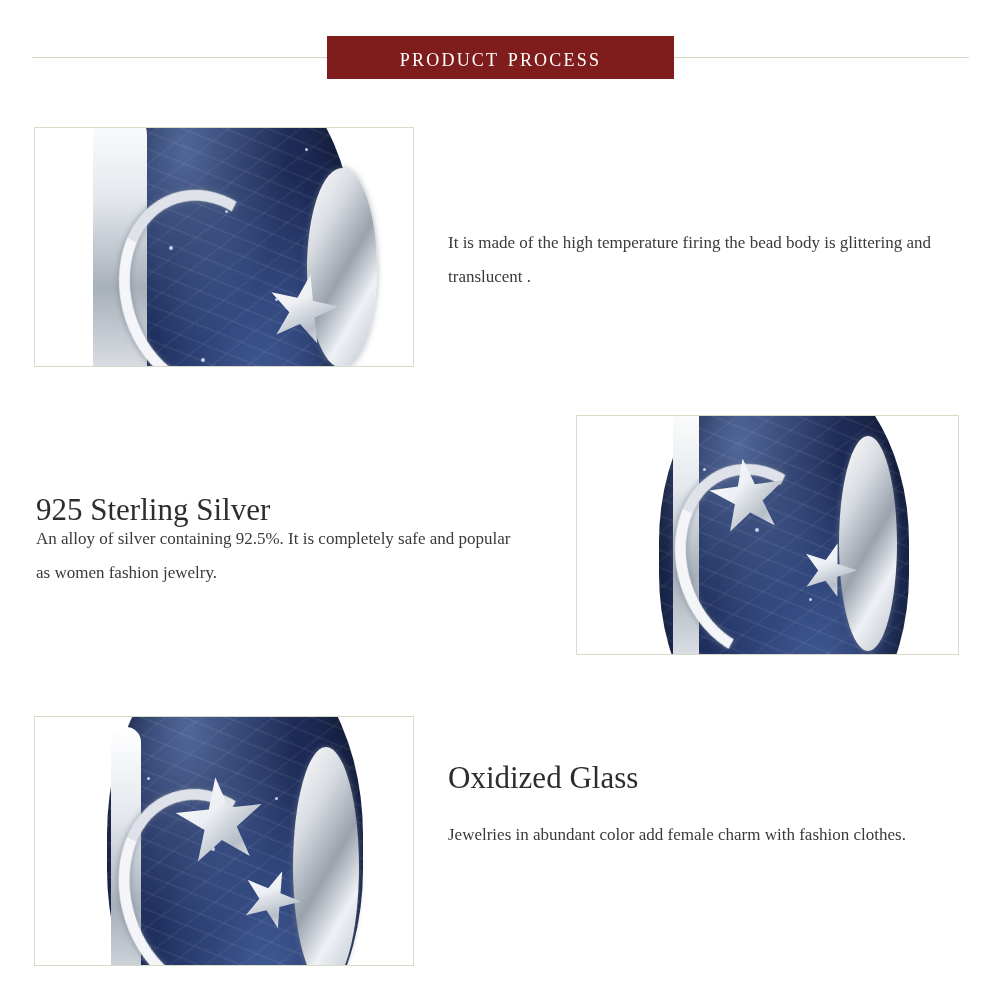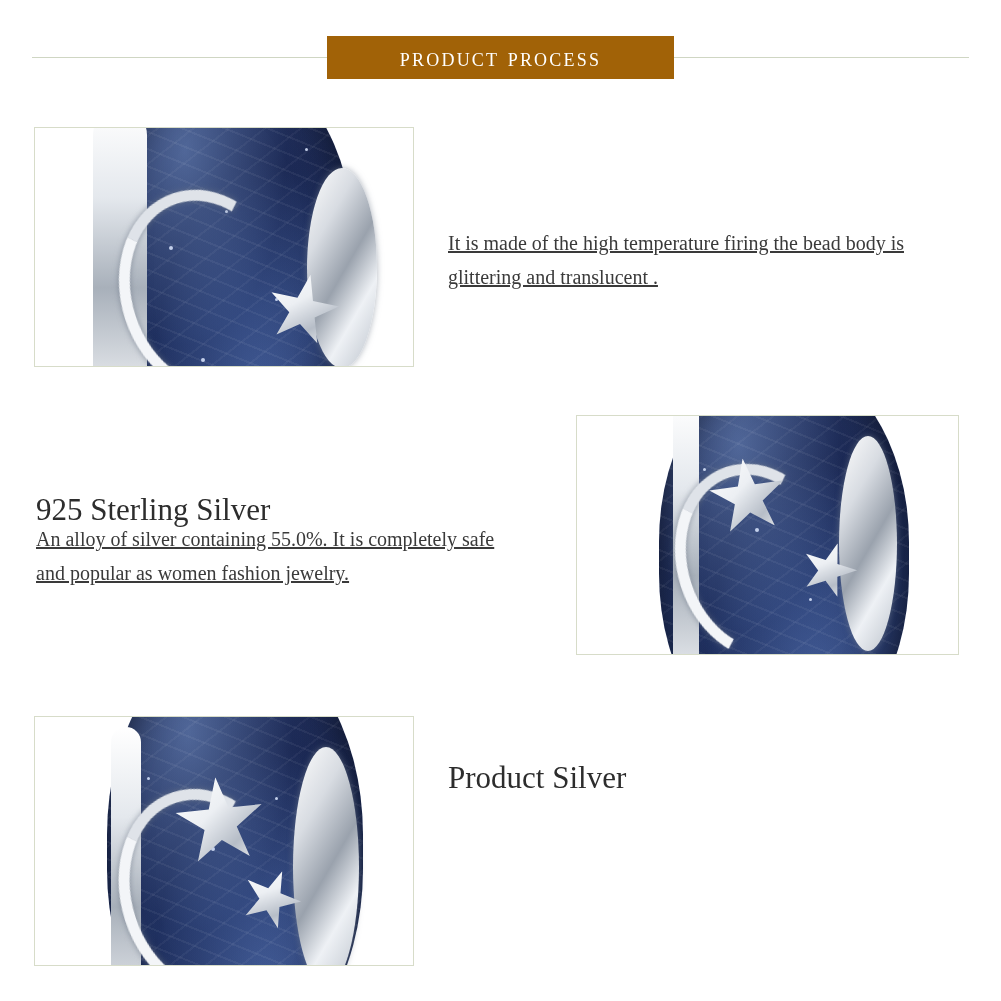--- a/index.html
+++ b/index.html
@@ -35,21 +35,21 @@
     width: 937px;
     height: 1px;
     background: #cfd6c3;
   }
   .banner-chip {
     position: absolute;
     left: 327px;
     top: 0px;
     width: 347px;
     height: 43px;
-    background: #a16207;
+    background: #7f1d1d;
     display: flex;
     align-items: center;
     justify-content: center;
   }
   .banner-chip span {
     color: #ffffff;
     font-family: "Liberation Serif", serif;
     font-size: 25px;
     letter-spacing: 2.2px;
     font-variant: small-caps;
@@ -126,23 +126,22 @@
     color: #2d2d2d;
     font-family: "Liberation Serif", serif;
     font-size: 31px;
     font-weight: normal;
     white-space: nowrap;
   }
   .txt-body {
     position: absolute;
     color: #3a3a3a;
     font-family: "Liberation Serif", serif;
-    font-size: 20px;
+    font-size: 17px;
     line-height: 34px;
-    text-decoration: underline;
   }
 </style>
 </head>
 <body>
 
 <div class="page">
 
   <div class="banner-wrap">
     <div class="banner-rule"></div>
     <div class="banner-chip">
@@ -168,21 +167,21 @@
 
       <div class="silver-vine" style="left:86px; top:60px; width:170px; height:210px;"></div>
 
       <div class="star" style="left:232px; top:146px; width:72px; height:72px; transform:rotate(12deg);"></div>
     </div>
   </div>
 
   <div class="txt-body" style="left:448px; top:226px; width:500px;">It is made of the high temperature firing the bead body is glittering and translucent .</div>
 
   <div class="txt-title" style="left:36px; top:492px;">925 Sterling Silver</div>
-  <div class="txt-body" style="left:36px; top:522px; width:490px;">An alloy of silver containing 55.0%. It is completely safe and popular as women fashion jewelry.</div>
+  <div class="txt-body" style="left:36px; top:522px; width:490px;">An alloy of silver containing 92.5%. It is completely safe and popular as women fashion jewelry.</div>
 
   <div class="photo" style="left:576px; top:415px; width:383px; height:240px;">
     <div class="inner">
       <div class="bead" style="left:82px; top:-58px; width:250px; height:400px;">
         <div class="facets"></div>
         <div class="sparkle" style="left:44px; top:110px; width:3px; height:3px;"></div>
         <div class="sparkle" style="left:96px; top:170px; width:4px; height:4px;"></div>
         <div class="sparkle" style="left:150px; top:240px; width:3px; height:3px;"></div>
         <div class="sparkle" style="left:190px; top:120px; width:3px; height:3px;"></div>
         <div class="sparkle" style="left:70px; top:280px; width:4px; height:4px;"></div>
@@ -206,15 +205,16 @@
 
       </div>
       <div class="silver-band" style="left:76px; top:10px; width:30px; height:300px; border-radius:18px;"></div>
       <div class="silver-ring" style="left:258px; top:30px; width:66px; height:240px; border-radius:50%;"></div>
       <div class="silver-vine" style="left:86px; top:70px; width:170px; height:215px;"></div>
       <div class="star" style="left:140px; top:60px; width:90px; height:90px; transform:rotate(-6deg);"></div>
       <div class="star" style="left:206px; top:152px; width:60px; height:60px; transform:rotate(22deg);"></div>
     </div>
   </div>
 
-  <div class="txt-title" style="left:448px; top:760px;">Product Silver</div>
+  <div class="txt-title" style="left:448px; top:760px;">Oxidized Glass</div>
+  <div class="txt-body" style="left:448px; top:818px; width:490px;">Jewelries in abundant color add female charm with fashion clothes.</div>
 
 </div>
 
 </body></html>

